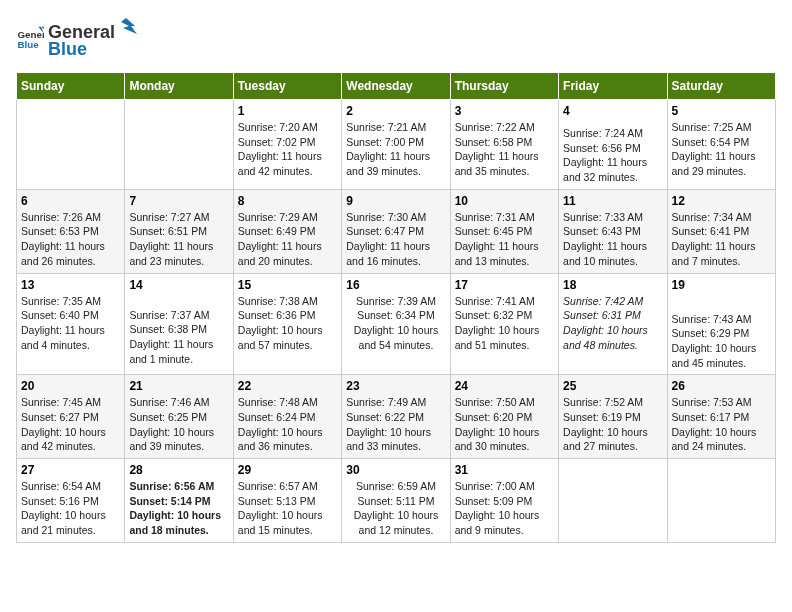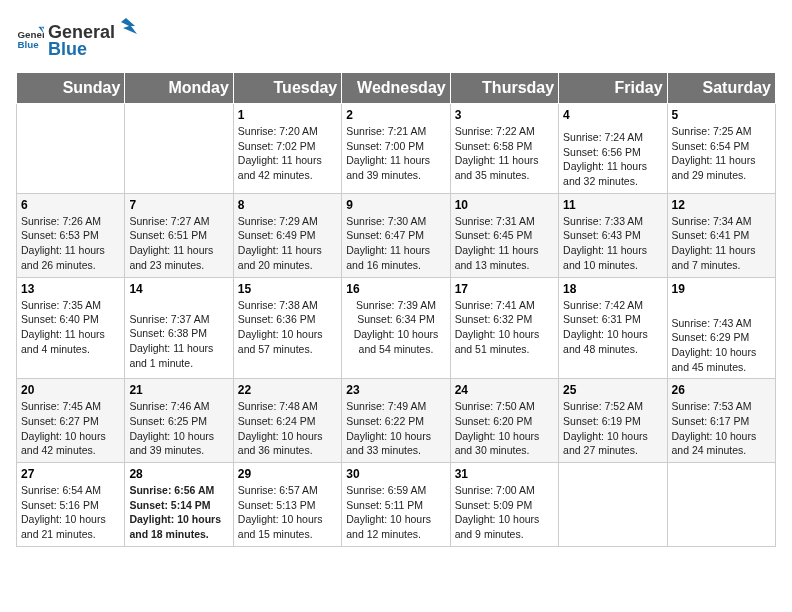--- a/index.html
+++ b/index.html
@@ -36,25 +36,25 @@
     .location {
       font-size: 16px;
       color: #555;
     }
     .calendar {
       width: 100%;
       border-collapse: collapse;
       font-size: 11px;
     }
     .calendar th {
-      background-color: #737373;
+      background-color: #4d7c0f;
       color: #fff;
       padding: 6px 4px;
-      text-align: right;
-      font-size: 16px;
+      text-align: left;
+      font-size: 12px;
       border: 1px solid #fff;
     }
     .calendar td {
       border: 1px solid #ccc;
       vertical-align: top;
       padding: 4px;
       width: 108px;
       min-height: 80px;
       background: #fff;
     }
@@ -219,21 +219,21 @@
 Daylight: 10 hours and 54 minutes.</div>
         </td>
         <td>
           <div class="day-number">17</div>
           <div class="day-info" style="white-space: pre-line;">Sunrise: 7:41 AM
 Sunset: 6:32 PM
 Daylight: 10 hours and 51 minutes.</div>
         </td>
         <td>
           <div class="day-number">18</div>
-          <div class="day-info" style="white-space: pre-line;">Sunrise: 7:42 AM
+          <div class="day-info" style="white-space: pre-line; font-style: italic;">Sunrise: 7:42 AM
 Sunset: 6:31 PM
 Daylight: 10 hours and 48 minutes.</div>
         </td>
         <td>
           <div class="day-number">19</div>
           <div class="day-info" style="white-space: pre-line; margin-top: 20px;">Sunrise: 7:43 AM
 Sunset: 6:29 PM
 Daylight: 10 hours and 45 minutes.</div>
         </td>
       </tr>
@@ -295,21 +295,21 @@
 Daylight: 10 hours and 18 minutes.</div>
         </td>
         <td>
           <div class="day-number">29</div>
           <div class="day-info" style="white-space: pre-line;">Sunrise: 6:57 AM
 Sunset: 5:13 PM
 Daylight: 10 hours and 15 minutes.</div>
         </td>
         <td>
           <div class="day-number">30</div>
-          <div class="day-info" style="white-space: pre-line;">Sunrise: 6:59 AM
+          <div class="day-info" style="white-space: pre-line; text-align: center;">Sunrise: 6:59 AM
 Sunset: 5:11 PM
 Daylight: 10 hours and 12 minutes.</div>
         </td>
         <td>
           <div class="day-number">31</div>
           <div class="day-info" style="white-space: pre-line;">Sunrise: 7:00 AM
 Sunset: 5:09 PM
 Daylight: 10 hours and 9 minutes.</div>
         </td>
         <td class="empty"></td>

